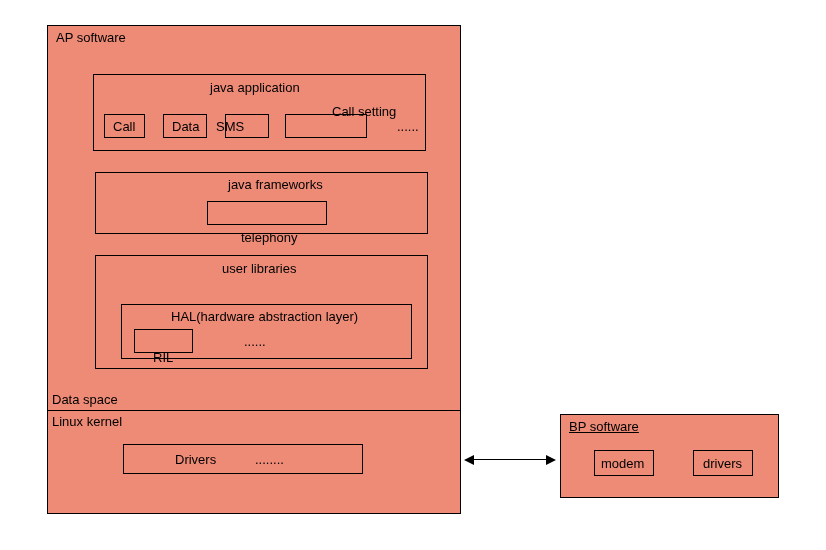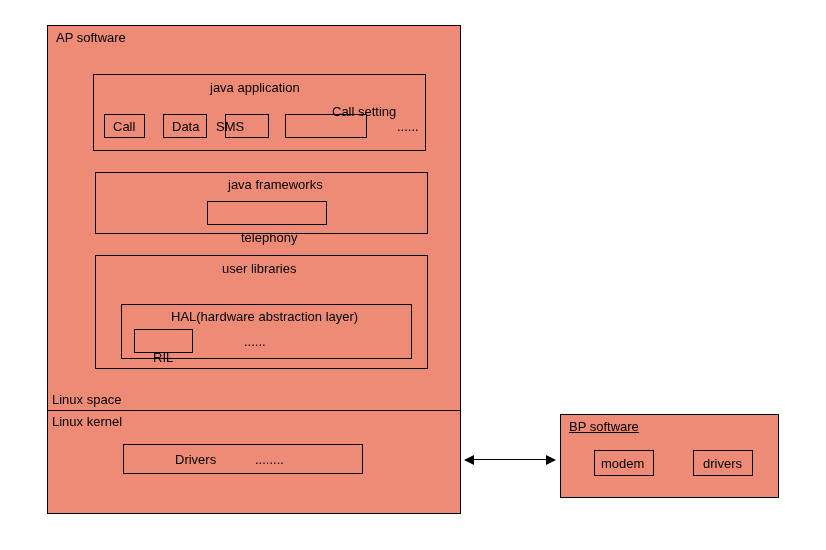--- a/index.html
+++ b/index.html
@@ -77,21 +77,21 @@
 <div class="box" style="left:95px; top:255px; width:333px; height:114px;"></div>
 <div class="label" style="left:222px; top:261px;">user libraries</div>
 
 <div class="box" style="left:121px; top:304px; width:291px; height:55px;"></div>
 <div class="label" style="left:171px; top:309px;">HAL(hardware abstraction layer)</div>
 
 <div class="box" style="left:134px; top:329px; width:59px; height:24px;"></div>
 <div class="label" style="left:153px; top:334px;margin-top:16px;">RIL</div>
 <div class="label" style="left:244px; top:334px;">......</div>
 
-<div class="label" style="left:52px; top:392px;">Linux space</div>
+<div class="label" style="left:52px; top:392px;">Data space</div>
 <div style="position:absolute; left:47px; top:410px; width:414px; height:1px; background:#000;"></div>
 <div class="label" style="left:52px; top:414px;">Linux kernel</div>
 
 <div class="box" style="left:123px; top:444px; width:240px; height:30px;"></div>
 <div class="label" style="left:175px; top:452px;">Drivers</div>
 <div class="label" style="left:255px; top:452px;">........</div>
 
 <div class="box" style="left:560px; top:414px; width:219px; height:84px;"></div>
 <div class="label" style="left:569px; top:419px;text-decoration:underline;">BP software</div>
 

